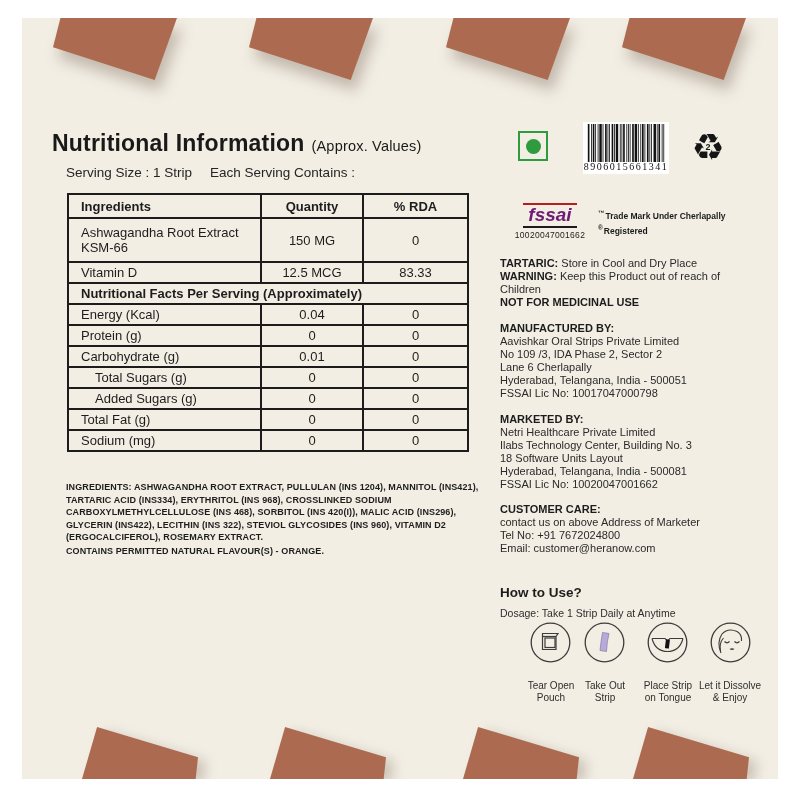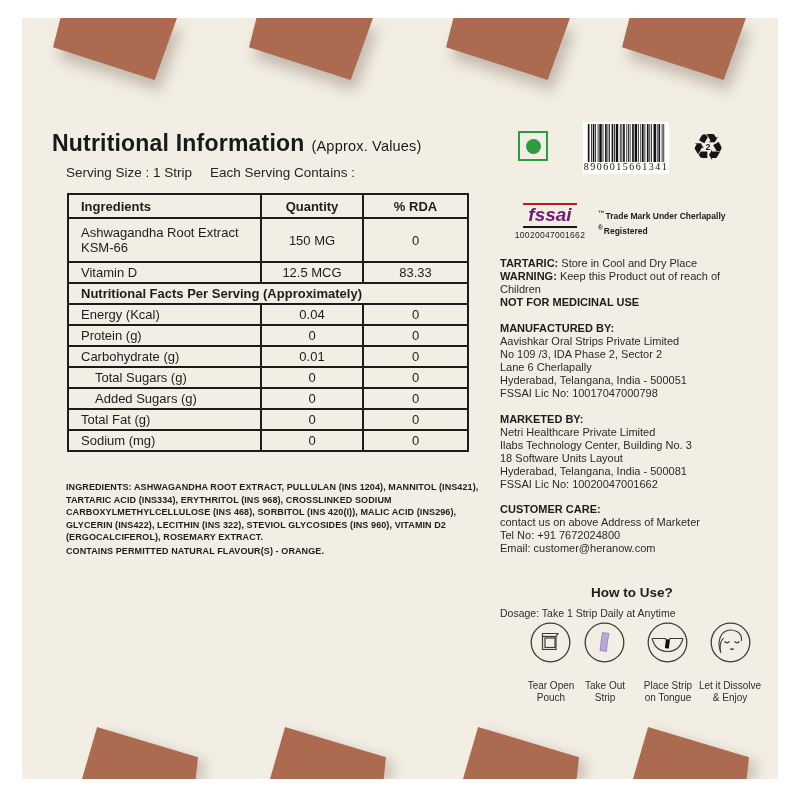--- a/index.html
+++ b/index.html
@@ -71,21 +71,21 @@
   .fssai .lic{font-size:8.5px;margin-top:2px;letter-spacing:.3px;color:#1b1b1b;}
 
   .tmblock{position:absolute;left:98px;top:189px;font-size:8.5px;line-height:11px;
     color:#1b1b1b;font-weight:600;}
   .tmblock sup{font-size:6.5px;margin-right:1px;}
 
   .storage-block{top:239px;}
   .mfg-block{top:304px;}
   .mkt-block{top:395px;}
   .cc-block{top:485px;}
-  .howto-title{top:568px;font-size:13.5px;font-weight:700;color:#1c1c1c;text-align:center;}
+  .howto-title{top:568px;font-size:13.5px;font-weight:700;color:#1c1c1c;}
   .dosage{top:589px;font-size:10.5px;color:#2e2e2e;}
 
   .steps{position:absolute;left:0;top:604px;width:264px;height:90px;margin-left:28px;}
   .step-circle{position:absolute;top:0;width:41px;height:41px;}
   .step-label{position:absolute;top:58px;width:80px;text-align:center;font-size:10px;
     line-height:11.8px;color:#2e2e2e;}
   .nmu{font-weight:700;color:#1c1c1c;}
 </style>
 </head>
 <body>

